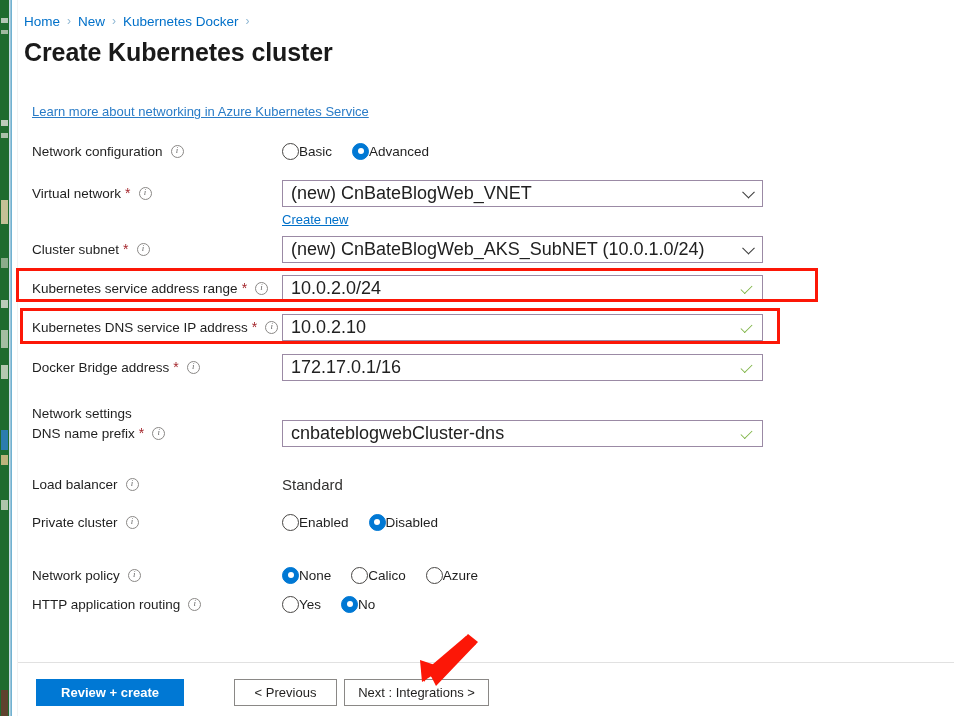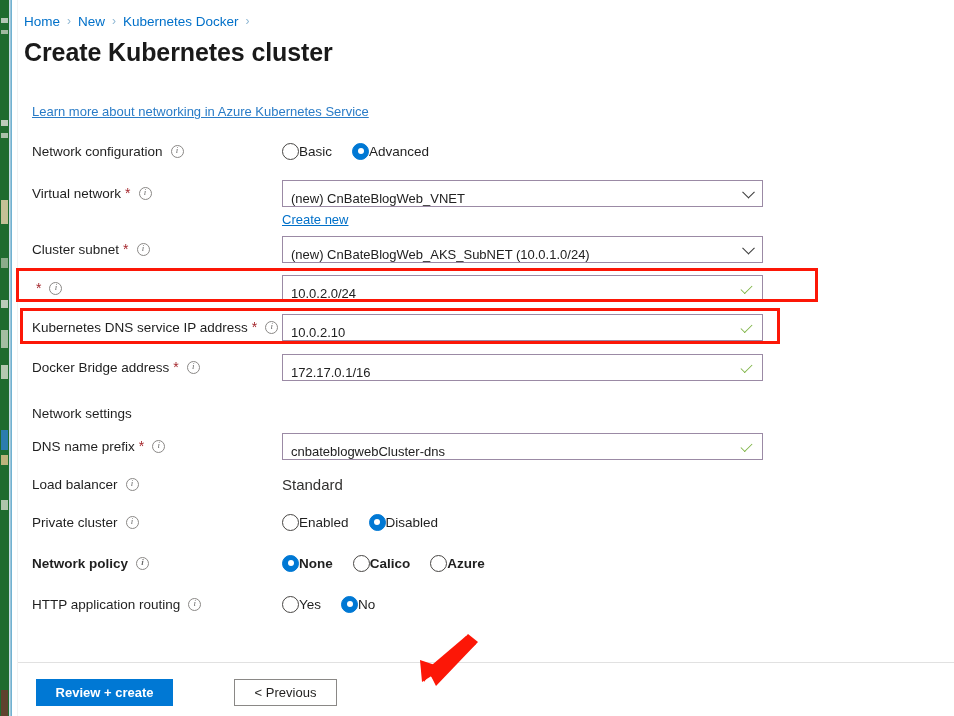--- a/index.html
+++ b/index.html
@@ -149,23 +149,23 @@
   }
 
   
   .field {
     position: relative;
     width: 481px;
     height: 27px;
     border: 1px solid #9b8aa5;
     background: #ffffff;
     display: flex;
-    align-items: flex-end;
+    align-items: center;
     padding: 0 8px;
-    font-size: 13px;
+    font-size: 18px;
     color: #212121;
     cursor: text;
   }
   .field.select { cursor: pointer; padding-right: 30px; }
   .field .val { white-space: nowrap; overflow: hidden; text-overflow: ellipsis; }
 
   .chev {
     position: absolute;
     right: 9px; top: 50%;
     width: 9px; height: 9px;
@@ -253,21 +253,21 @@
     height: 27px;
     display: flex;
     align-items: center;
     justify-content: center;
     font-size: 13px;
     cursor: pointer;
     white-space: nowrap;
   }
   #btn-review {
     left: 18px; top: 4px;
-    width: 137px;
+    width: 148px;
     background: #0078d4;
     color: #ffffff;
     font-weight: 700;
     border: 1px solid #0078d4;
   }
   #btn-previous {
     left: 216px; top: 4px;
     width: 103px;
     background: #ffffff;
     color: #201f1e;
@@ -373,20 +373,21 @@
     <div class="ctl">
       <div class="field select">
         <span class="val">(new) CnBateBlogWeb_AKS_SubNET (10.0.1.0/24)</span>
         <span class="chev"></span>
       </div>
     </div>
   </div>
 
   <div class="row" style="top:275px;">
     <div class="lbl">
+      <span>Kubernetes service address range</span>
       <span class="req">*</span>
       <span class="info"></span>
     </div>
     <div class="ctl">
       <div class="field">
         <span class="val">10.0.2.0/24</span>
         <span class="tick"></span>
       </div>
     </div>
   </div>
@@ -414,21 +415,21 @@
     <div class="ctl">
       <div class="field">
         <span class="val">172.17.0.1/16</span>
         <span class="tick"></span>
       </div>
     </div>
   </div>
 
   <div class="section-head" style="top:406px;">Network settings</div>
 
-  <div class="row" style="top:433px;text-decoration:underline;">
+  <div class="row" style="top:420px;text-decoration:underline;">
     <div class="lbl">
       <span>DNS name prefix</span>
       <span class="req">*</span>
       <span class="info"></span>
     </div>
     <div class="ctl">
       <div class="field">
         <span class="val">cnbateblogwebCluster-dns</span>
         <span class="tick"></span>
       </div>
@@ -455,21 +456,21 @@
         <span class="radio"></span>
         <span class="radio-lbl">Enabled</span>
       </div>
       <div class="radio-opt">
         <span class="radio on"></span>
         <span class="radio-lbl">Disabled</span>
       </div>
     </div>
   </div>
 
-  <div class="row" style="top:550px;font-weight:bold;">
+  <div class="row" style="top:562px;">
     <div class="lbl">
       <span>Network policy</span>
       <span class="info"></span>
     </div>
     <div class="radio-group">
       <div class="radio-opt">
         <span class="radio on"></span>
         <span class="radio-lbl">None</span>
       </div>
       <div class="radio-opt">
@@ -497,20 +498,21 @@
         <span class="radio on"></span>
         <span class="radio-lbl">No</span>
       </div>
     </div>
   </div>
 
   <div id="footer-divider"></div>
   <div id="footer">
     <div class="btn" id="btn-review">Review + create</div>
     <div class="btn" id="btn-previous">&lt; Previous</div>
+    <div class="btn" id="btn-next">Next : Integrations &gt;</div>
   </div>
 
 </div>
 
 <div class="annot-box" style="left:16px; top:268px; width:802px; height:34px;"></div>
 <div class="annot-box" style="left:20px; top:308px; width:760px; height:36px;"></div>
 
 <svg id="annot-arrow" viewBox="0 0 90 70" xmlns="http://www.w3.org/2000/svg">
   <polygon points="68,4 78,12 36,56 30,44 24,52 22,34 40,38 32,44" fill="#fc1707"></polygon>
   <polygon points="22,52 20,30 44,38" fill="#fc1707"></polygon>

